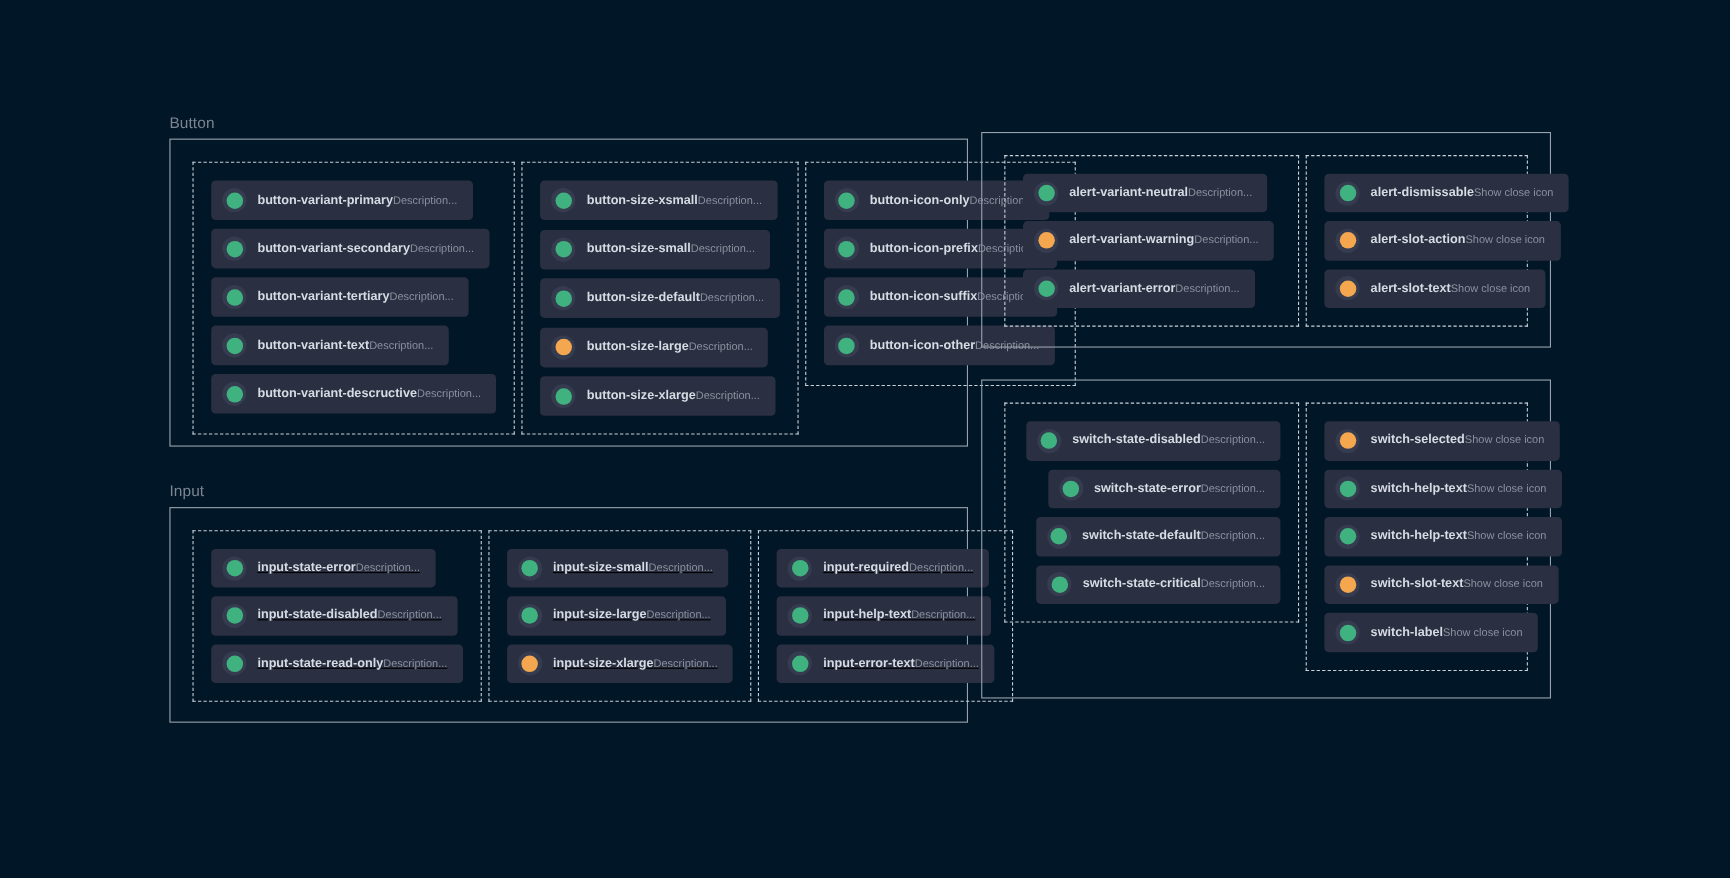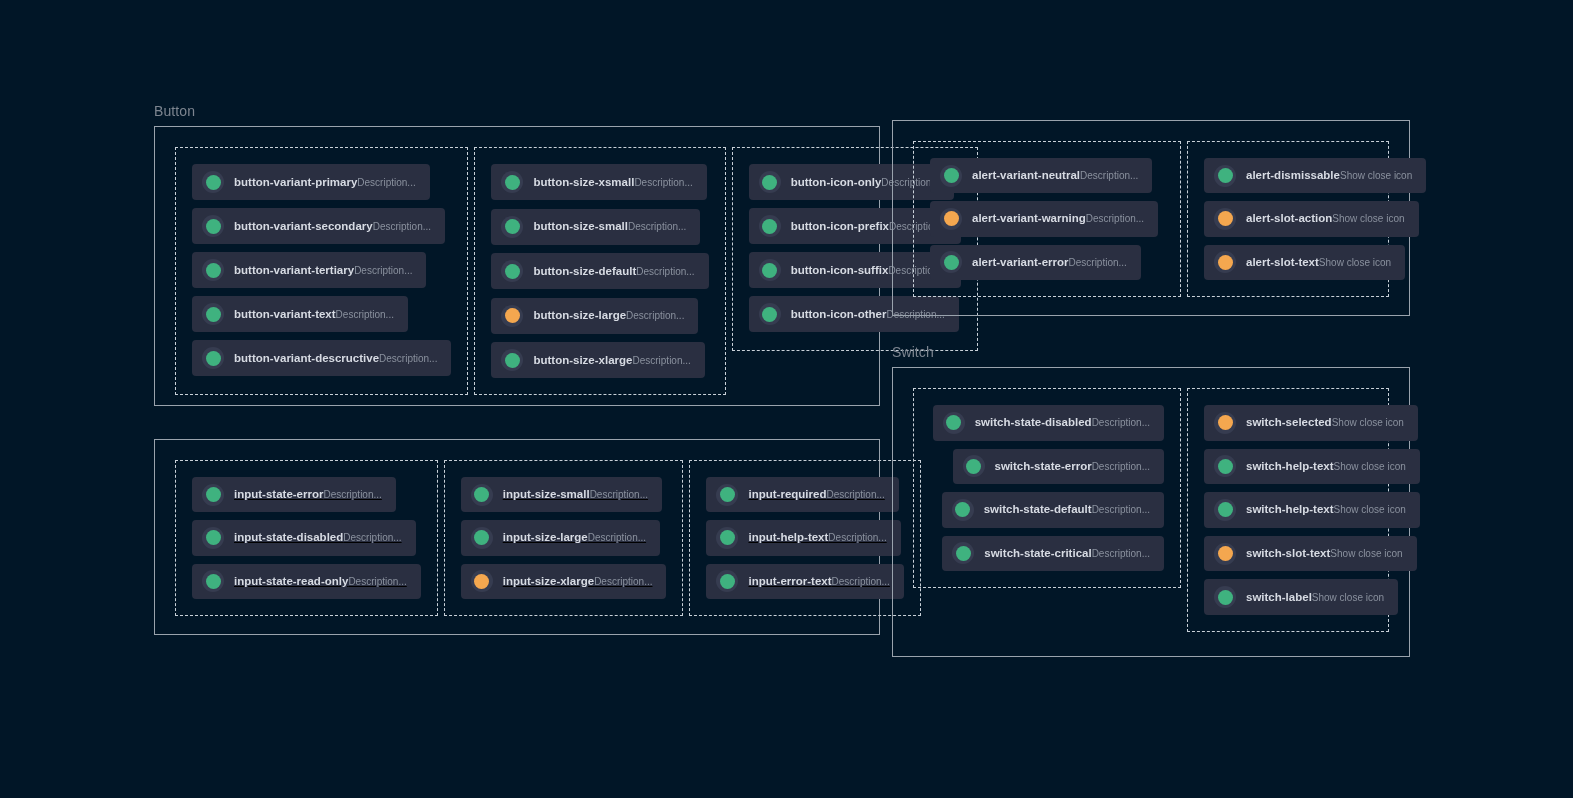--- a/index.html
+++ b/index.html
@@ -237,20 +237,21 @@
             <span class="card-text">
               <span class="card-title">button-icon-other</span>
               <span class="card-desc">Description...</span>
             </span>
           </div>
         </div>
     </div>
   </div>
 
   <div class="section" id="sec-1" style="left:154px; top:439px;">
+    <div class="section-label">Input</div>
     <div class="section-frame" id="frame-1" style="width:726px; height:196px;text-decoration:underline;">
       <div class="group" id="g-1-0" style="height:156px;">
           <div class="card">
             <span class="card-icon-wrap">
               <span class="dot green" style="background: rgb(63, 178, 127);"></span>
             </span>
             <span class="card-text">
               <span class="card-title">input-state-error</span>
               <span class="card-desc">Description...</span>
             </span>
@@ -392,21 +393,20 @@
             <span class="card-text">
               <span class="card-title">alert-slot-text</span>
               <span class="card-desc">Show close icon</span>
             </span>
           </div>
         </div>
     </div>
   </div>
 
   <div class="section" id="sec-3" style="left:892px; top:345px;">
-    <div class="section-label">Switch</div>
     <div class="section-frame" id="frame-3" style="width:518px; height:290px;">
       <div class="group" id="g-3-0" style="width:272px; height:200px;align-items:flex-end;">
           <div class="card">
             <span class="card-icon-wrap">
               <span class="dot green" style="background: rgb(63, 178, 127);"></span>
             </span>
             <span class="card-text">
               <span class="card-title">switch-state-disabled</span>
               <span class="card-desc">Description...</span>
             </span>

